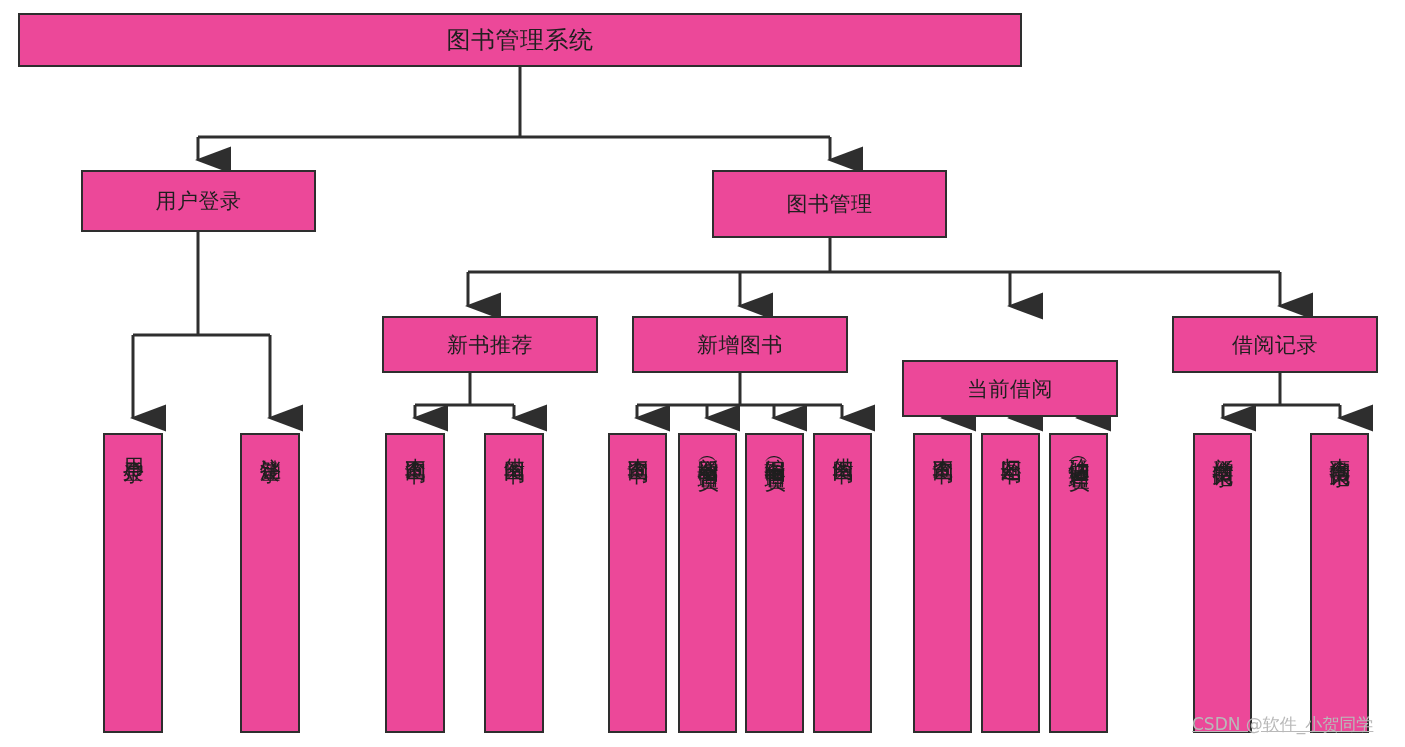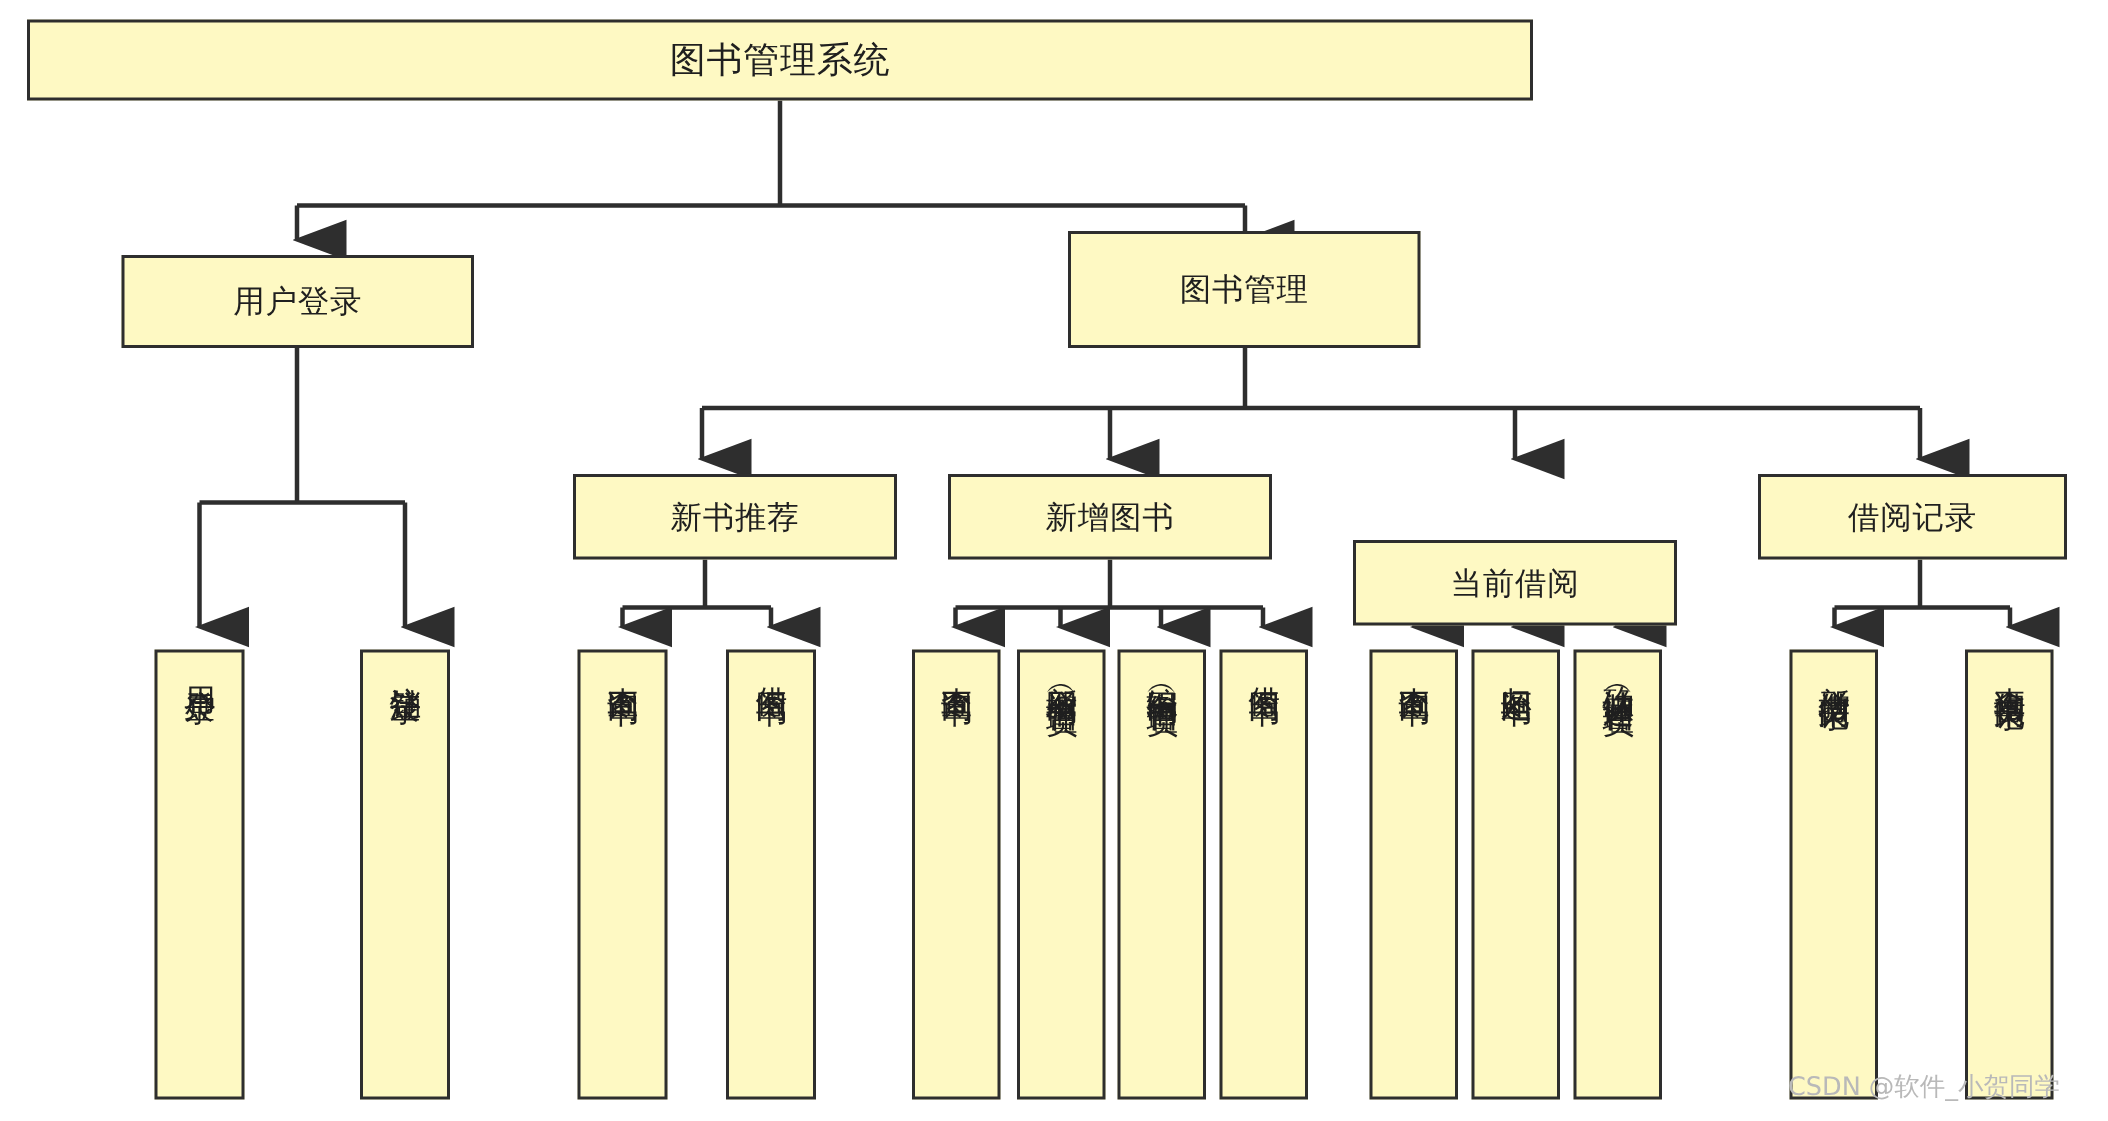--- a/index.html
+++ b/index.html
@@ -20,21 +20,21 @@
     left: 0;
     top: 0;
     width: 1405px;
     height: 747px;
     pointer-events: none;
   }
   .node {
     position: absolute;
     box-sizing: border-box;
     border: 2.5px solid #2e2e2e;
-    background: #fef9c3;
+    background: #ec4899;
     display: flex;
     align-items: center;
     justify-content: center;
     color: #1f1f1f;
     z-index: 2;
   }
   .node .lbl {
     display: block;
     text-align: center;
     letter-spacing: 0.5px;
@@ -61,20 +61,21 @@
   }
   #watermark {
     position: absolute;
     left: 1192px;
     top: 713px;
     font-size: 17px;
     color: #b9b9b9;
     white-space: nowrap;
     z-index: 5;
     font-family: "DejaVu Sans", "Liberation Sans", sans-serif;
+    text-decoration: underline;
   }
 </style>
 </head>
 <body>
 
 <div id="canvas">
 
   <svg id="wires" viewBox="0 0 1405 747" xmlns="http://www.w3.org/2000/svg">
     <defs>
       <marker id="arrow" viewBox="0 0 10 12" refX="5" refY="11" markerWidth="10" markerHeight="12" orient="auto-start-reverse">
@@ -127,21 +128,21 @@
     </g>
   </svg>
 
   <div class="node root" style="left:18px; top:13px; width:1004px; height:54px;">
     <span class="lbl">图书管理系统</span>
   </div>
 
   <div class="node branch" style="left:81px; top:170px; width:235px; height:62px;">
     <span class="lbl">用户登录</span>
   </div>
-  <div class="node branch" style="left:712px; top:154px; width:235px; height:78px;">
+  <div class="node branch" style="left:712px; top:170px; width:235px; height:68px;">
     <span class="lbl">图书管理</span>
   </div>
 
   <div class="node sub" style="left:362px; top:316px; width:216px; height:57px;margin-left:20px;">
     <span class="lbl">新书推荐</span>
   </div>
   <div class="node sub" style="left:632px; top:316px; width:216px; height:57px;">
     <span class="lbl">新增图书</span>
   </div>
   <div class="node sub" style="left:902px; top:316px; width:216px; height:57px;margin-top:44px;">

